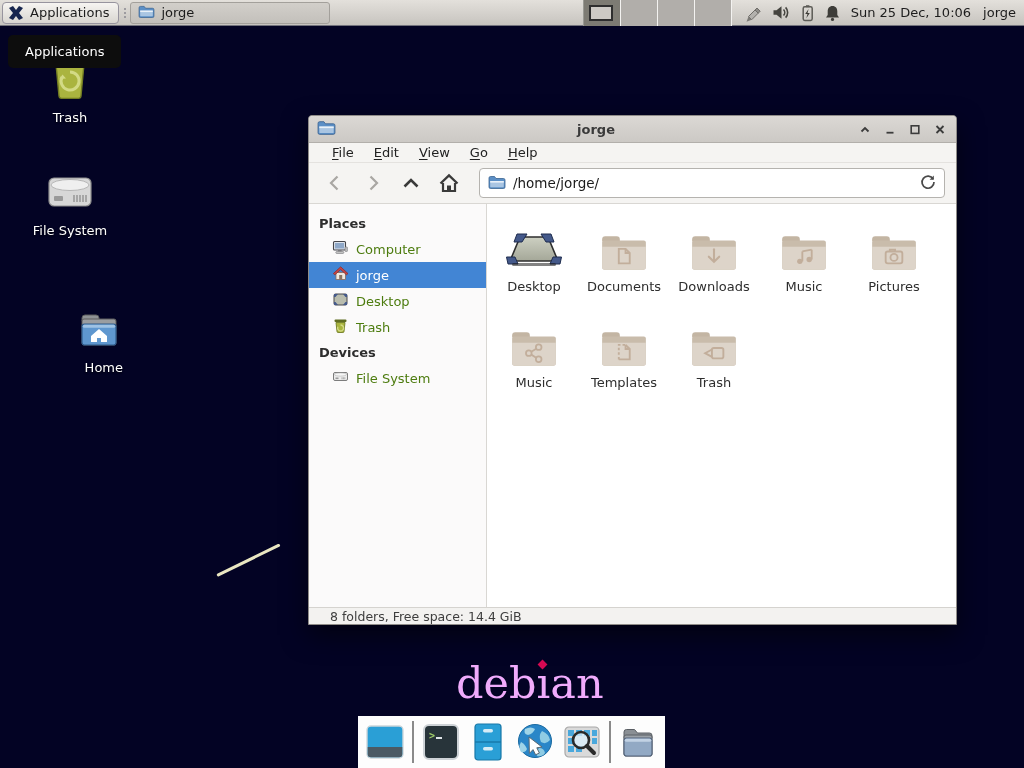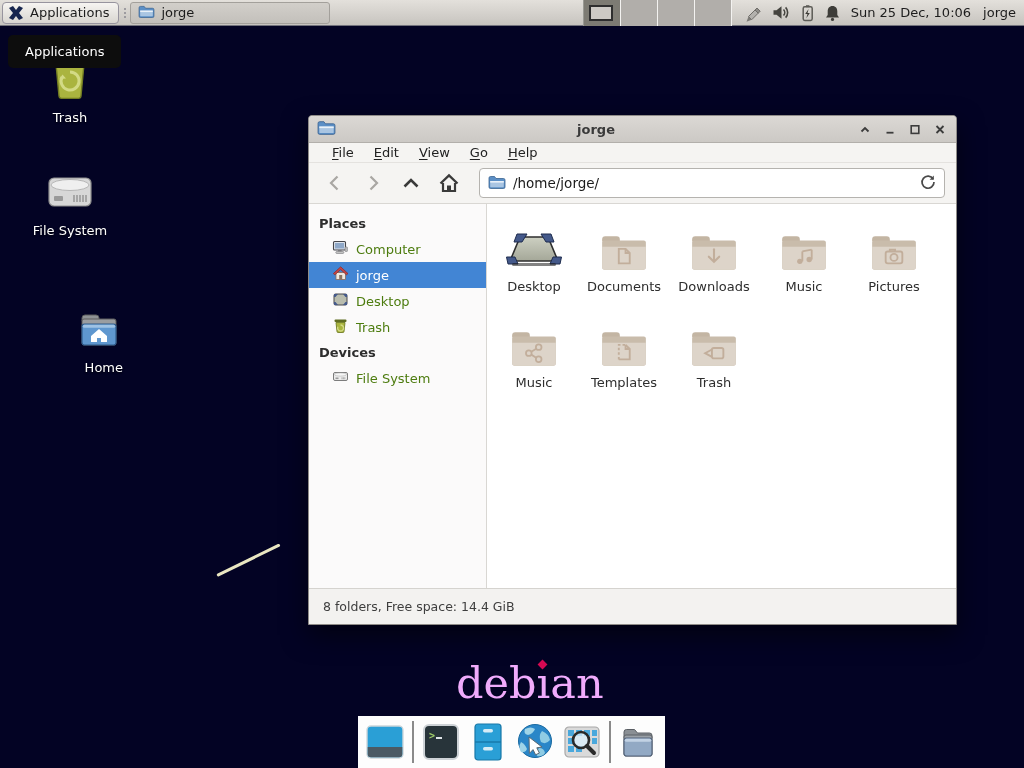--- a/index.html
+++ b/index.html
@@ -94,22 +94,22 @@
   .side-item { height:26px; display:flex; align-items:center; gap:7px; padding-left:23px; color:#4d7c0f; }
   .side-item.selected { color:#fff; }
   .side-item svg { flex:0 0 auto; }
 
   .files-area { flex:1; background:#fff; display:flex; flex-wrap:wrap; align-content:flex-start;
                 padding:13px 0 0 2px; }
   .file-cell { width:90px; height:96px; display:flex; flex-direction:column; align-items:center; }
   .file-cell .icon-box { height:56px; display:flex; align-items:flex-end; justify-content:center; }
   .file-cell .lbl { margin-top:6px; color:#2e2e2e; font-size:13px; }
 
-  .statusbar { height:36px; background:#f3f2f0; border-top:1px solid #d5d3cf;
-               display:flex; align-items:center; padding-left:14px; color:#3e3e3e; font-size:12.5px; }
+  .statusbar { height:17px; background:#f3f2f0; border-top:1px solid #d5d3cf;
+               display:flex; align-items:center; padding-left:21px; color:#3e3e3e; font-size:12.5px; }
 </style>
 </head>
 <body>
 
 <div class="panel">
   <div class="apps-btn">
     <span class="apps-x">
       <svg width="18" height="18" viewBox="0 0 18 18">
         <path d="M2 4 l4 -2 3 4 3 -4 4 2 -4 5 4 5 -4 2 -3 -4 -3 4 -4 -2 4 -5 z" fill="#16254e"></path>
       </svg>

